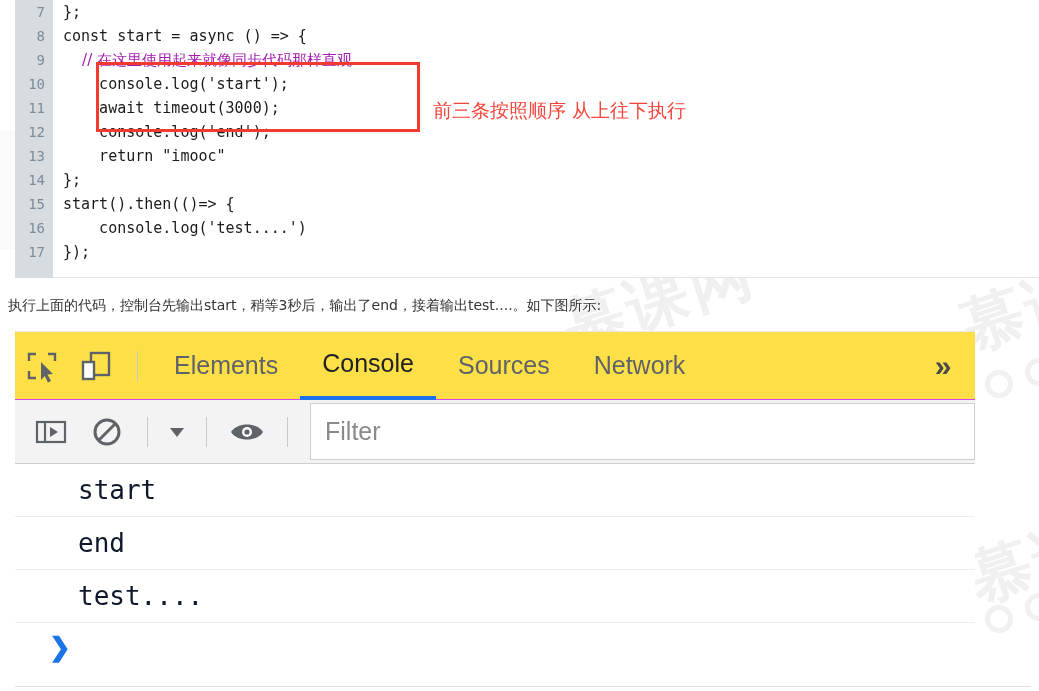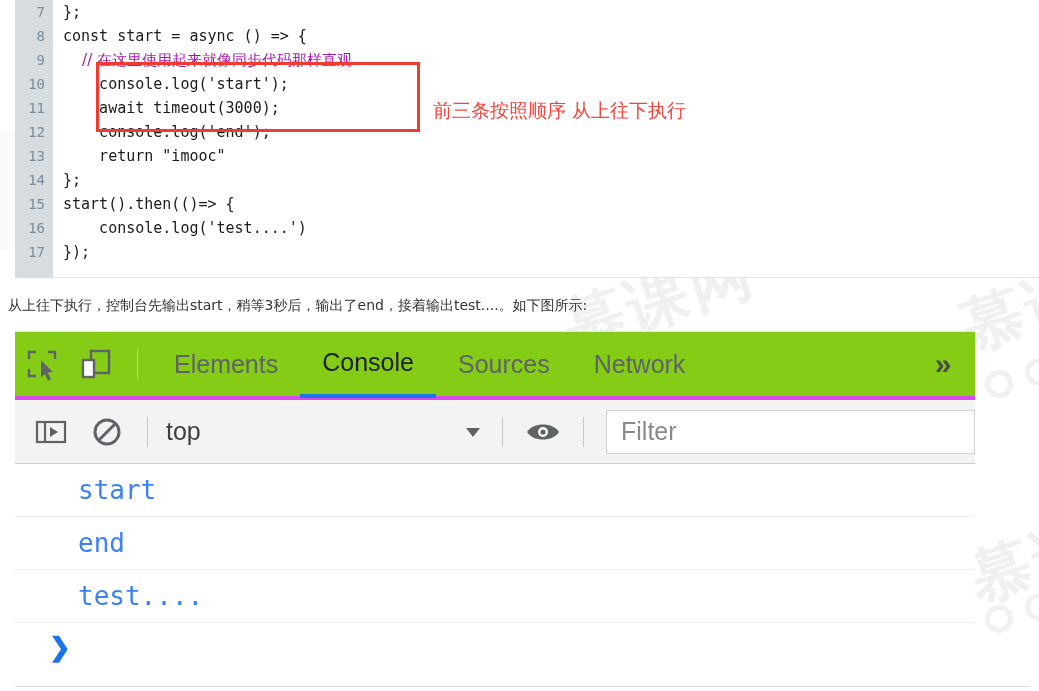--- a/index.html
+++ b/index.html
@@ -147,24 +147,24 @@
     top: 331px;
     width: 960px;
     height: 347px;
     background: #ffffff;
     border-top: 1px solid #e7e7e7;
     box-sizing: border-box;
     z-index: 2;
   }
   #devtools-tabbar {
     height: 68px;
-    background: #84cc16;
-    display: flex;
-    align-items: center;
-    border-bottom: 4px solid #d946ef;
+    background: #fde047;
+    display: flex;
+    align-items: center;
+    border-bottom: 1px solid #d946ef;
     box-sizing: border-box;
     position: relative;
   }
   .tb-icon {
     width: 54px;
     height: 68px;
     display: flex;
     align-items: center;
     justify-content: center;
   }
@@ -229,21 +229,21 @@
     min-width: 290px;
   }
   #context-caret {
     width: 34px;
     display: flex;
     align-items: center;
     justify-content: center;
   }
   #filter-input {
     flex: 1;
-    height: 44px;
+    height: 57px;
     margin-left: 10px;
     margin-right: 0px;
     background: #ffffff;
     border: 1px solid #d0d0d0;
     display: flex;
     align-items: center;
     padding-left: 14px;
     box-sizing: border-box;
     font-size: 25px;
     color: #8a8a8a;
@@ -254,21 +254,21 @@
   }
   .console-row {
     height: 53px;
     display: flex;
     align-items: center;
     padding-left: 63px;
     border-bottom: 1px solid #ededed;
     box-sizing: border-box;
     font-family: "DejaVu Sans Mono", "Liberation Mono", monospace;
     font-size: 26px;
-    color: #3b82f6;
+    color: #0f172a;
   }
   #console-prompt-row {
     height: 48px;
     display: flex;
     align-items: center;
     padding-left: 34px;
     box-sizing: border-box;
   }
   #console-prompt-caret {
     color: #1a73e8;
@@ -348,21 +348,21 @@
     </div>
     <div class="code-line">
       <span class="ln">17</span>
       <span class="ctext">});</span>
     </div>
   </div>
   <div id="code-highlight-box"></div>
   <div id="code-annotation">前三条按照顺序 从上往下执行</div>
 </div>
 
-<div id="paragraph"><span>从上往下执行，</span><span class="u">控制台先输出start</span><span>，</span><span class="u">稍等3秒后</span><span>，</span><span class="u">输出了end</span><span>，</span><span class="u">接着输出test....</span><span>。如下图所示:</span></div>
+<div id="paragraph"><span>执行上面的代码，</span><span class="u">控制台先输出start</span><span>，</span><span class="u">稍等3秒后</span><span>，</span><span class="u">输出了end</span><span>，</span><span class="u">接着输出test....</span><span>。如下图所示:</span></div>
 
 <div id="devtools">
 
   <div id="devtools-tabbar">
     <div class="tb-icon">
       <svg width="34" height="34" viewBox="0 0 34 34">
         <path d="M4 12 V5 H11 M23 5 H30 V12 M4 22 V29 H11" fill="none" stroke="#5f6368" stroke-width="2.4"></path>
         <path d="M16 13 L28 25 L22.5 25.5 L26 32 L23 33.5 L19.8 27 L16 31 Z" fill="#5f6368"></path>
       </svg>
     </div>
@@ -388,21 +388,20 @@
         <path d="M16 12 L24 17 L16 22 Z" fill="#5f6368"></path>
       </svg>
     </div>
     <div class="sb-icon">
       <svg width="34" height="34" viewBox="0 0 34 34">
         <circle cx="17" cy="17" r="12" fill="none" stroke="#5f6368" stroke-width="3"></circle>
         <line x1="8.5" y1="25.5" x2="25.5" y2="8.5" stroke="#5f6368" stroke-width="3"></line>
       </svg>
     </div>
     <div class="sb-sep"></div>
-    <div id="context-select">top</div>
     <div id="context-caret">
       <svg width="22" height="22" viewBox="0 0 22 22">
         <path d="M4 7 L18 7 L11 16 Z" fill="#5f6368"></path>
       </svg>
     </div>
     <div class="sb-sep"></div>
     <div class="sb-icon">
       <svg width="36" height="30" viewBox="0 0 36 30">
         <path d="M2 15 C8 5, 28 5, 34 15 C28 25, 8 25, 2 15 Z" fill="#5f6368"></path>
         <circle cx="18" cy="15" r="5" fill="#ffffff"></circle>

